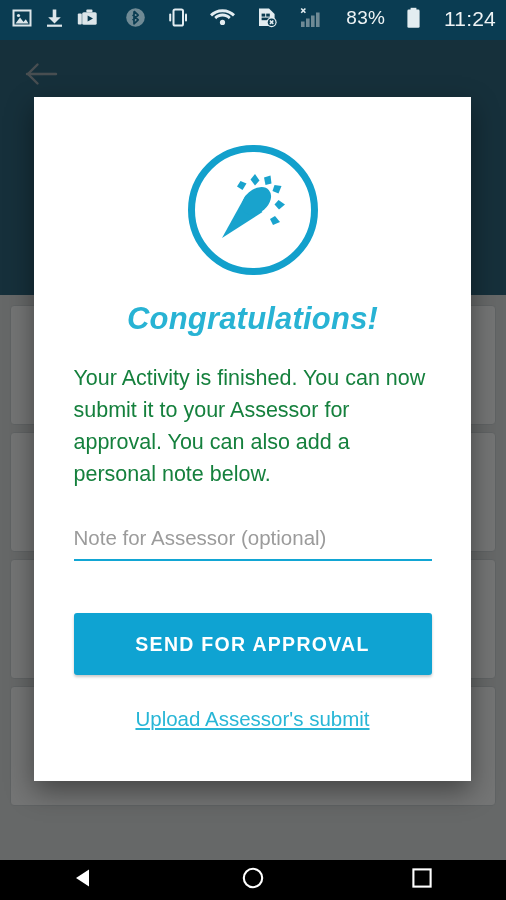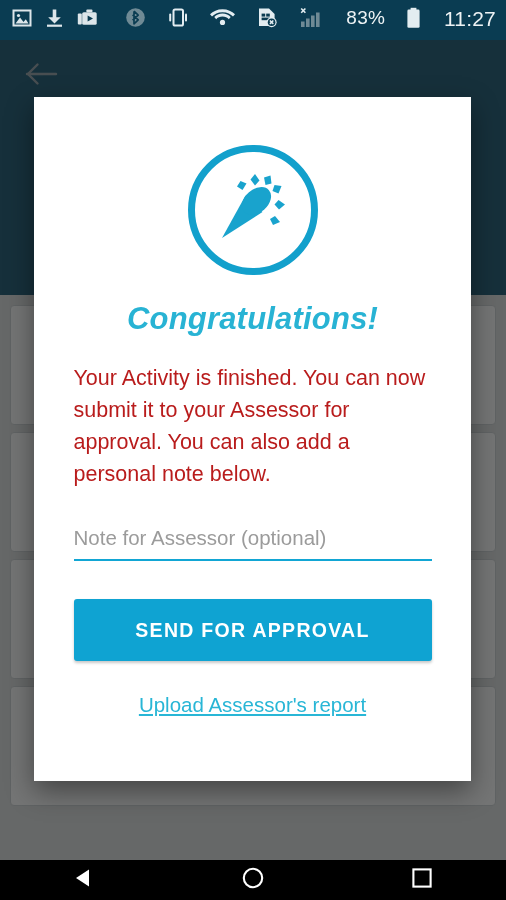--- a/index.html
+++ b/index.html
@@ -143,21 +143,21 @@
     font-weight: bold;
     letter-spacing: 0.2px;
     line-height: 1;
     text-align: center;
     font-style: italic;
   }
 
   #dialog-body {
     margin-top: 28px;
     width: 358px;
-    color: #b91c1c;
+    color: #15803d;
     font-size: 21.5px;
     line-height: 32px;
     text-align: left;
   }
 
   #note-field-wrap {
     margin-top: 34px;
     width: 358px;
     border-bottom: 2px solid #12a6d4;
     padding-bottom: 7px;
@@ -169,21 +169,21 @@
     background: transparent;
     font-family: "Liberation Sans", sans-serif;
     font-size: 20.5px;
     color: #212121;
     padding: 0;
     line-height: 28px;
   }
   #note-input::placeholder { color: #9b9b9b; opacity: 1; }
 
   #send-for-approval-button {
-    margin-top: 38px;
+    margin-top: 52px;
     width: 358px;
     height: 62px;
     background: #0fa3d2;
     border: 0;
     border-radius: 3px;
     color: #ffffff;
     font-family: "Liberation Sans", sans-serif;
     font-size: 19.5px;
     font-weight: bold;
     letter-spacing: 1.3px;
@@ -292,21 +292,21 @@
           <rect x="17" y="5.5" width="3.6" height="14.5" fill="#6f8a95"></rect>
         </svg>
       </span>
       <span class="sb-text">83%</span>
       <span class="sb-ico">
         <svg width="15" height="22" viewBox="0 0 15 22">
           <rect x="4.6" y="0.8" width="5.8" height="2.2" fill="#e3edf1"></rect>
           <rect x="1.4" y="2.6" width="12.2" height="18.2" rx="1.3" fill="#e3edf1"></rect>
         </svg>
       </span>
-      <span class="sb-text" id="clock">11:27</span>
+      <span class="sb-text" id="clock">11:24</span>
     </div>
   </div>
 
   <div id="app-bg">
     <div id="toolbar">
       <div id="back-button">
         <span>
           <svg width="34" height="26" viewBox="0 0 34 26">
             <path d="M2 13 H31" stroke="#8d9aa1" stroke-width="2.4" stroke-linecap="round"></path>
             <path d="M12.5 3.5 L3 13 L12.5 22.5" fill="none" stroke="#8d9aa1" stroke-width="2.4" stroke-linecap="round" stroke-linejoin="round"></path>
@@ -347,21 +347,21 @@
     <div id="dialog-title">Congratulations!</div>
 
     <div id="dialog-body">Your Activity is finished. You can now submit it to your Assessor for approval. You can also add a personal note below.</div>
 
     <div id="note-field-wrap">
       <input id="note-input" type="text" placeholder="Note for Assessor (optional)" style="">
     </div>
 
     <button id="send-for-approval-button">SEND FOR APPROVAL</button>
 
-    <a id="upload-report-link">Upload Assessor's report</a>
+    <a id="upload-report-link">Upload Assessor's submit</a>
   </div>
 
   <div id="nav-bar">
     <div class="nav-btn">
       <span>
         <svg width="24" height="24" viewBox="0 0 24 24">
           <path d="M17 3.5 L4 12 L17 20.5 Z" fill="#ffffff"></path>
         </svg>
       </span>
     </div>

